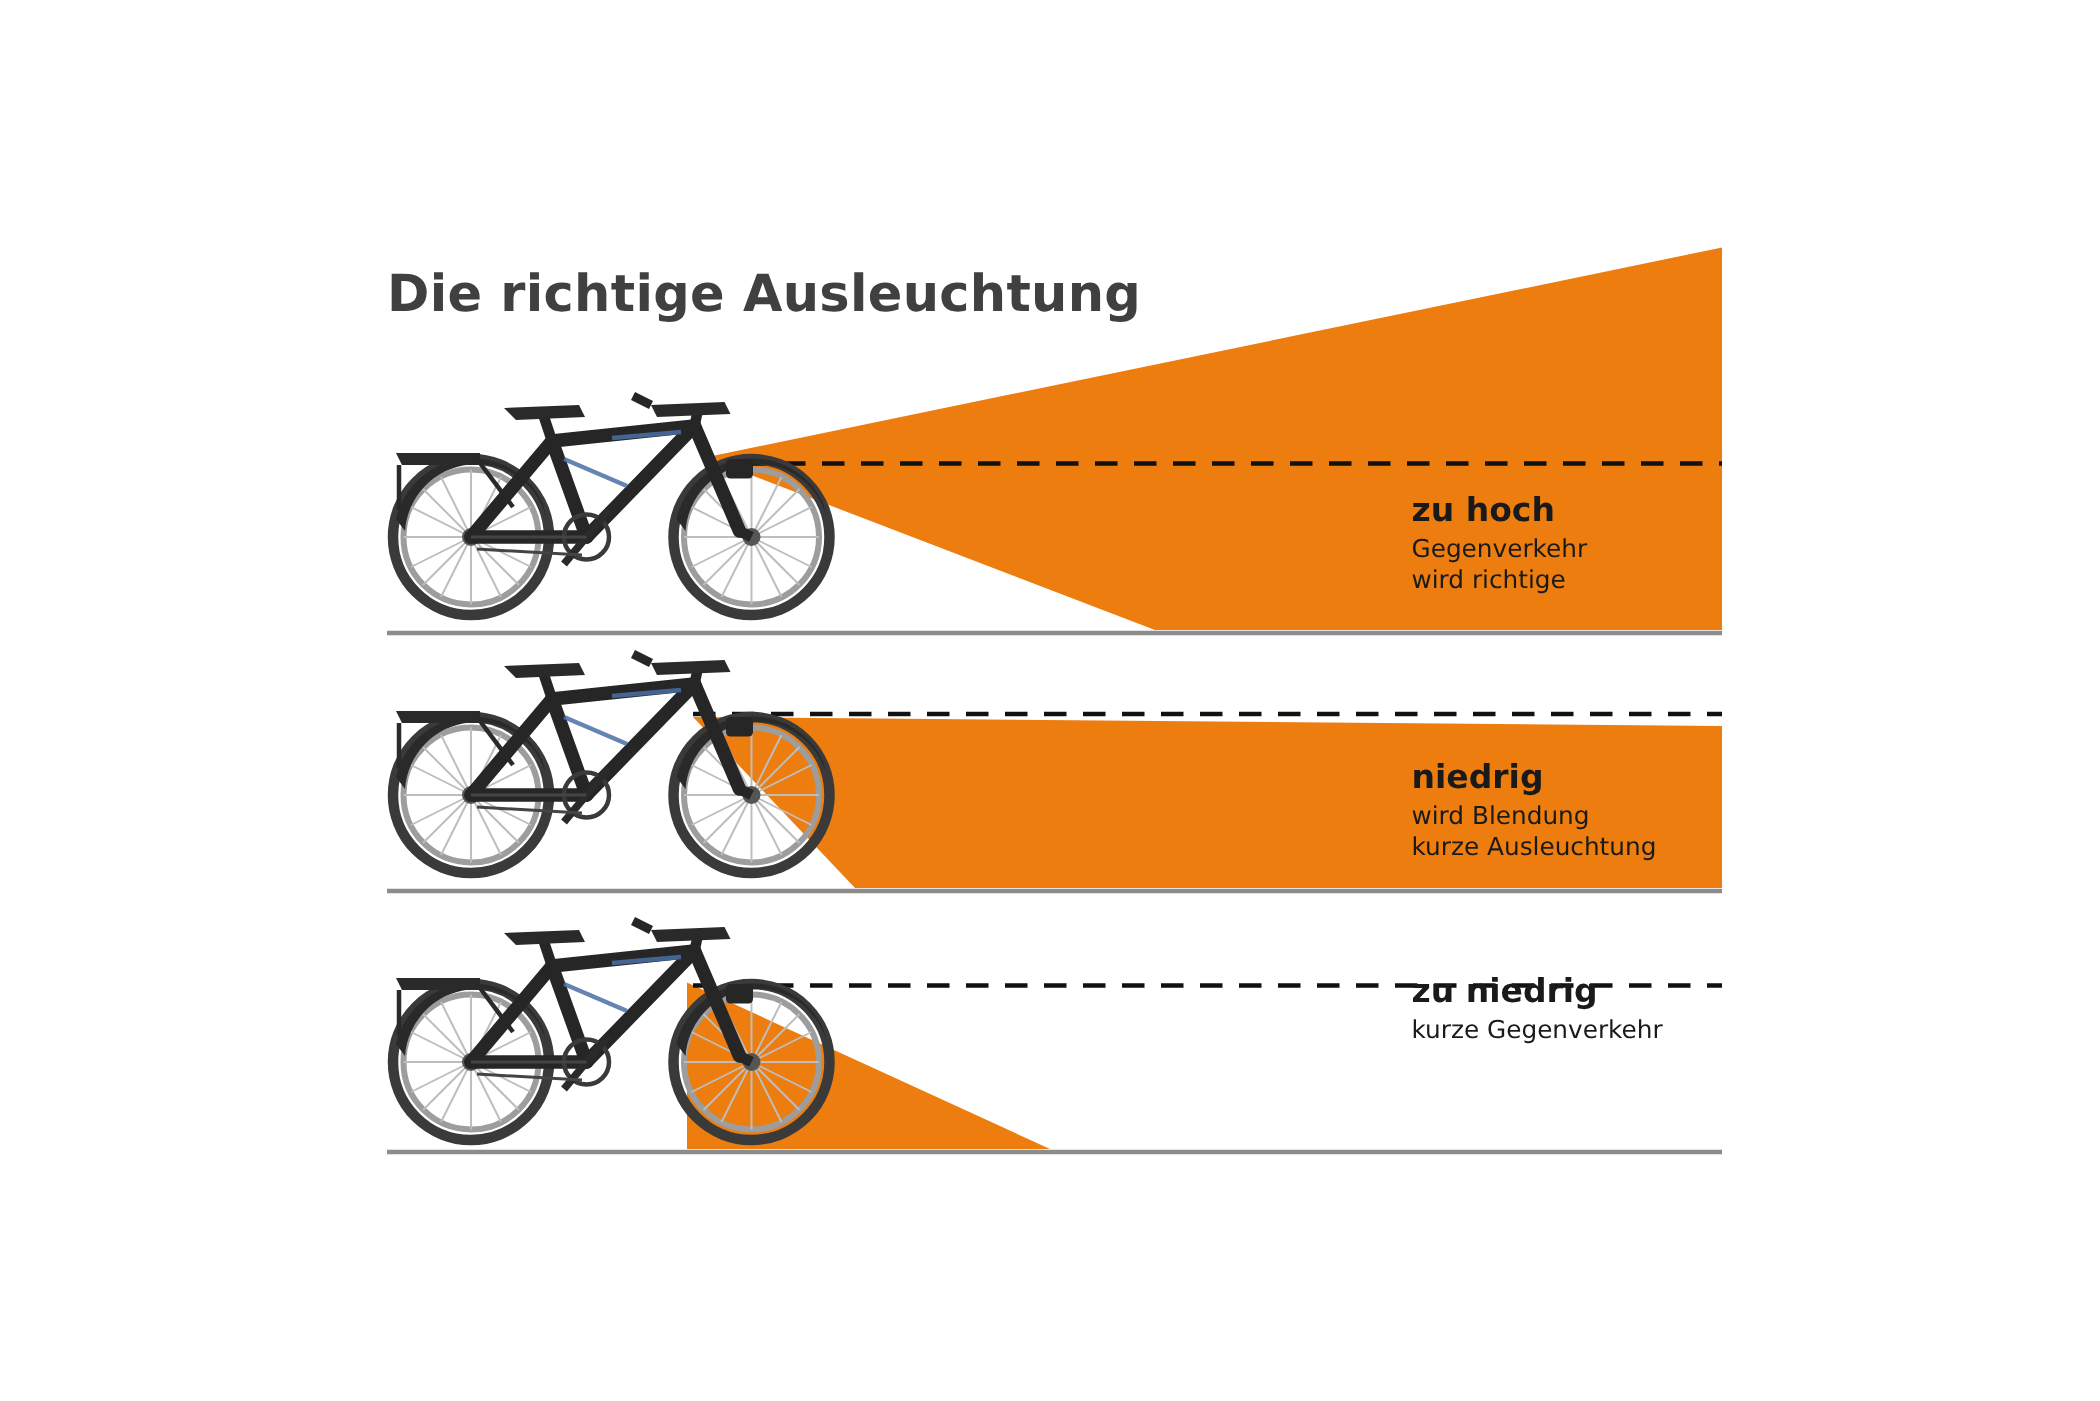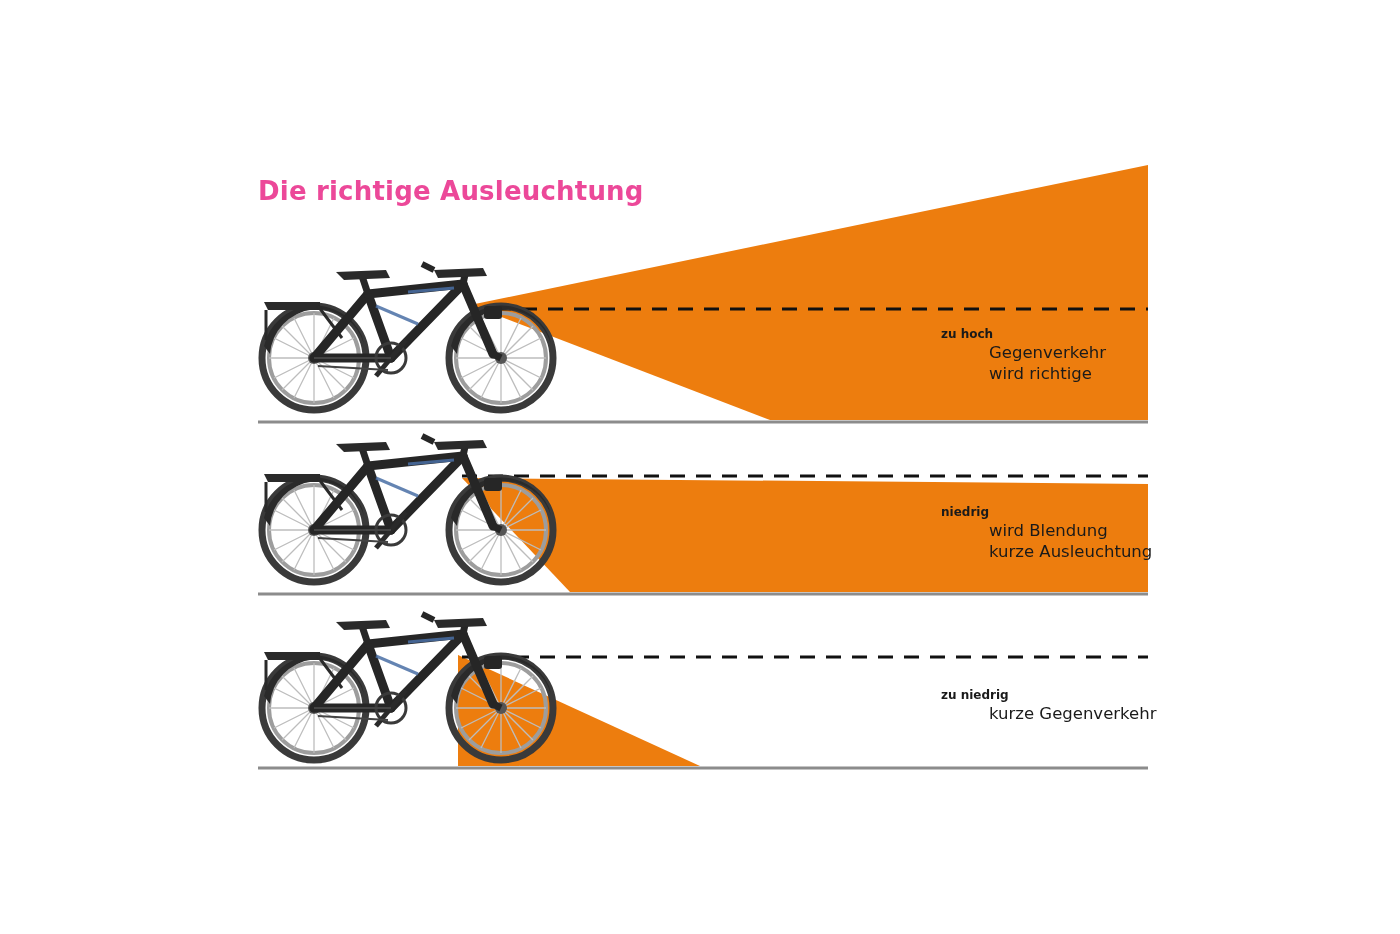--- a/index.html
+++ b/index.html
@@ -18,50 +18,49 @@
     position: absolute;
     left: 0; top: 0;
     width: 1400px;
     height: 934px;
     background: #ffffff;
   }
   .title {
     position: absolute;
     left: 258px;
     top: 176px;
-    font-size: 26px;
+    font-size: 34px;
     font-weight: bold;
-    color: #ec4899;
+    color: #404040;
     letter-spacing: 0.2px;
     white-space: nowrap;
   }
   .svgwrap {
     position: absolute;
     left: 0;
     top: 0;
     width: 1400px;
     height: 934px;
     pointer-events: none;
   }
   .caption {
     position: absolute;
     color: #1a1a1a;
     line-height: 1.28;
     white-space: nowrap;
   }
   .caption .head {
-    font-size: 12px;
+    font-size: 22px;
     font-weight: bold;
     display: block;
   }
   .caption .line {
     font-size: 16.5px;
     font-weight: normal;
     display: block;
-    margin-left: 48px;
   }
 </style>
 </head>
 <body>
 
 <div id="stage">
 
   <div class="title">Die richtige Ausleuchtung</div>
 
   <svg class="svgwrap" viewBox="0 0 1400 934">
@@ -179,18 +178,18 @@
     <span class="line">Gegenverkehr</span>
     <span class="line">wird richtige</span>
   </div>
 
   <div class="caption" style="left:941px; top:505px;">
     <span class="head">niedrig</span>
     <span class="line">wird Blendung</span>
     <span class="line">kurze Ausleuchtung</span>
   </div>
 
-  <div class="caption" style="left:941px; top:688px;">
+  <div class="caption" style="left:941px; top:648px;">
     <span class="head">zu niedrig</span>
     <span class="line">kurze Gegenverkehr</span>
   </div>
 
 </div>
 
 </body></html>

